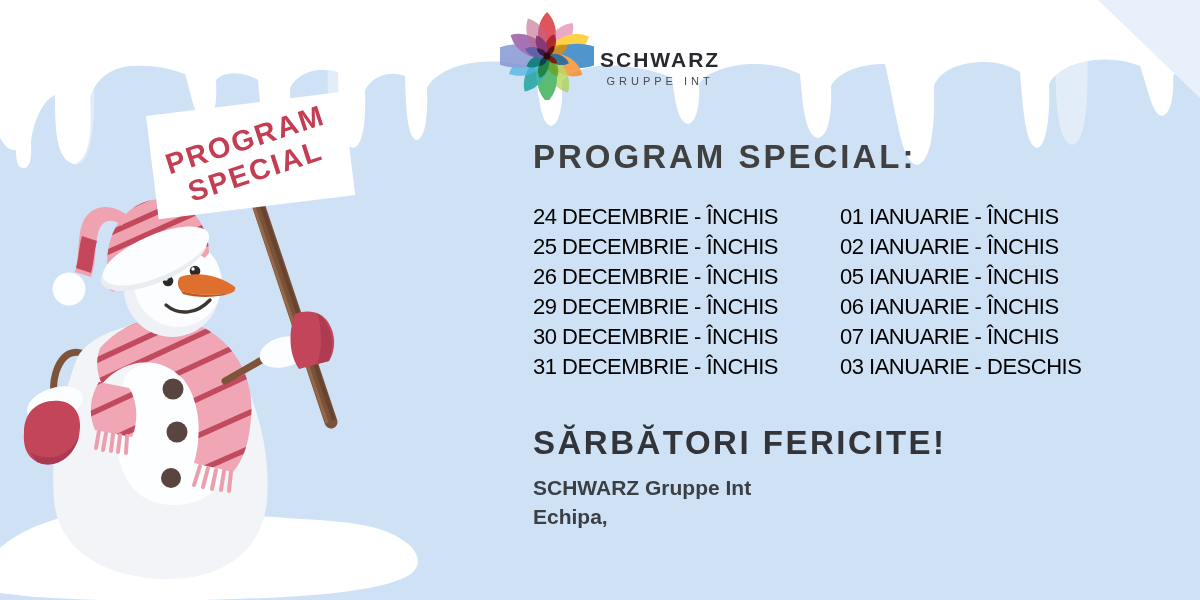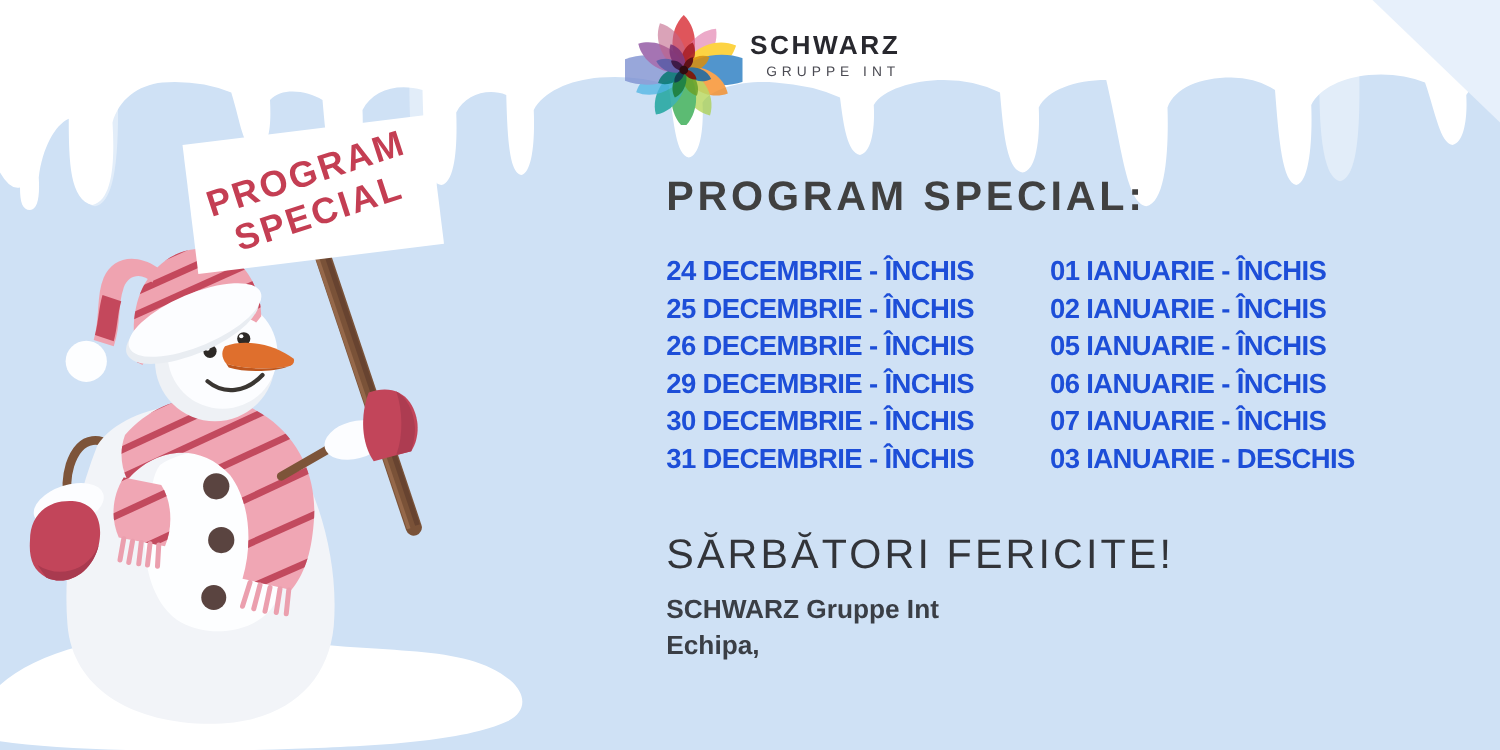--- a/index.html
+++ b/index.html
@@ -15,39 +15,39 @@
     background:#ffffff;transform:rotate(-7deg);transform-origin:top left;
     display:flex;align-items:center;justify-content:center;
   }
   .sign-text{
     transform:rotate(-11deg);text-align:center;
     color:#c43e53;font-weight:bold;font-size:29px;line-height:33px;
     letter-spacing:2px;white-space:nowrap;
   }
   
   .logo{position:absolute;left:500px;top:8px;display:flex;align-items:flex-start;}
-  .logo-text{margin-left:6px;margin-top:17px;display:flex;flex-direction:column;align-items:flex-end;}
+  .logo-text{margin-left:6px;margin-top:40px;display:flex;flex-direction:column;align-items:center;}
   .logo-name{font-weight:bold;font-size:21px;letter-spacing:2px;color:#28282e;}
   .logo-sub{font-size:11px;letter-spacing:4px;color:#4a4a52;margin-top:3px;font-weight:normal;}
   
   .content{position:absolute;left:533px;top:140px;width:640px;}
   .heading{
     font-size:33px;font-weight:bold;letter-spacing:3px;color:#404040;
     line-height:33px;white-space:nowrap;
   }
   .columns{display:flex;margin-top:29px;}
   .col{list-style:none;margin:0;padding:0;}
   .col.dec{width:307px;}
   .col li{
-    font-size:22px;font-weight:bold;letter-spacing:-0.5px;color:#1d4ed8;
+    font-size:22px;font-weight:normal;letter-spacing:-0.5px;color:#000000;
     line-height:30px;white-space:nowrap;
   }
   .greeting{position:absolute;left:533px;top:426px;}
   .greeting-title{
-    font-size:33px;font-weight:normal;letter-spacing:2.5px;color:#323439;
+    font-size:33px;font-weight:bold;letter-spacing:2.5px;color:#323439;
     line-height:34px;white-space:nowrap;
   }
   .greeting-line{font-size:21px;font-weight:bold;color:#3a3e45;line-height:29px;}
   .greeting-lines{margin-top:13px;}
 </style>
 </head>
 <body>
 
 <svg class="layer" width="1200" height="600" viewBox="0 0 1200 600">
 

